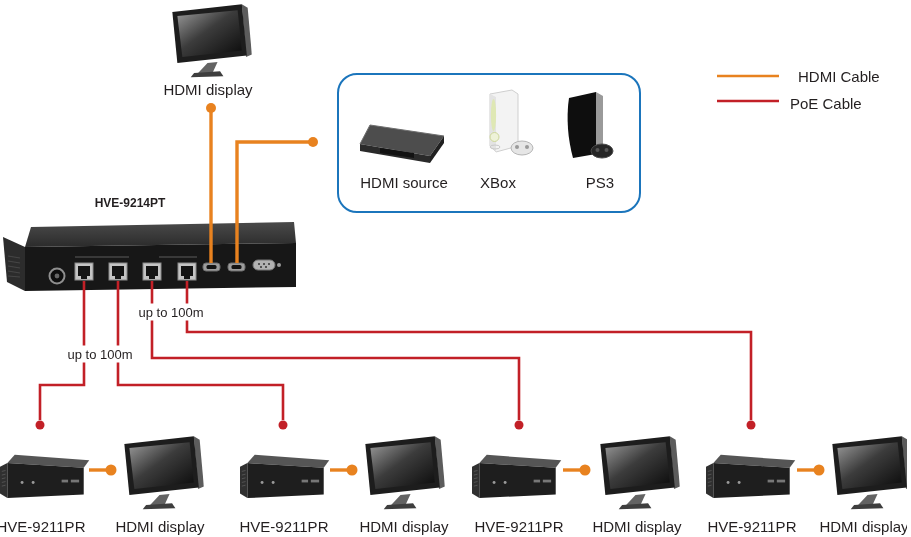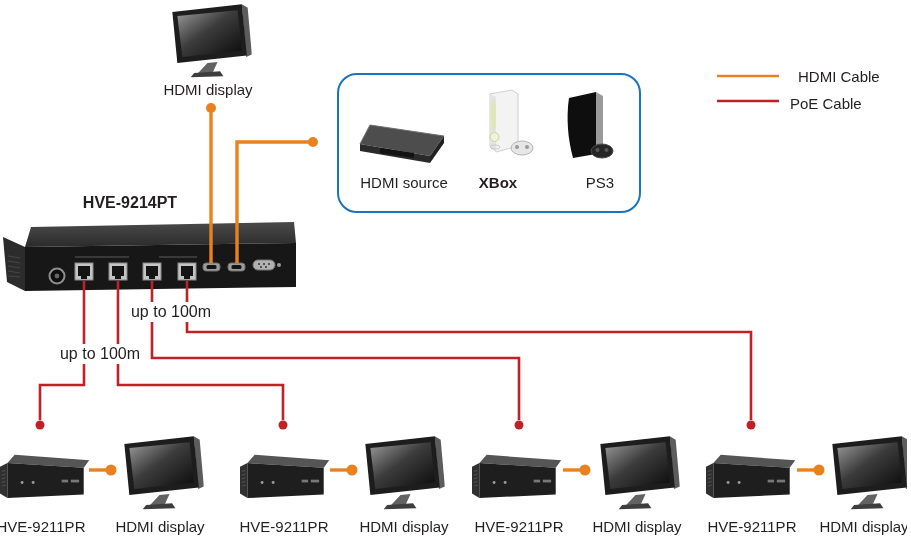--- a/index.html
+++ b/index.html
@@ -5,22 +5,22 @@
   html,body{margin:0;padding:0;background:#ffffff;}
   #stage{
     position:relative;width:907px;height:537px;background:#ffffff;overflow:hidden;
     font-family:"Liberation Sans",sans-serif;color:#231f20;
   }
   .dev{position:absolute;}
   .lbl{
     position:absolute;transform:translate(-50%,-50%);
     font-size:15px;line-height:1;white-space:nowrap;color:#231f20;z-index:30;
   }
-  .lbl.model{font-weight:bold;font-size:16px;}
-  .lbl.note{font-size:16px;background:#ffffff;padding:2px 3px;}
+  .lbl.model{font-weight:bold;font-size:12px;}
+  .lbl.note{font-size:13px;background:#ffffff;padding:2px 3px;}
   .lbl.legend-text{transform:translateY(-50%);}
   #source-group{
     position:absolute;left:337px;top:73px;width:300px;height:136px;
     border:2px solid #1b75bc;border-radius:20px;background:transparent;z-index:5;
   }
   #wires{position:absolute;left:0;top:0;z-index:20;pointer-events:none;}
   .dev svg{display:block;}
 </style>
 </head>
 <body>
@@ -90,21 +90,21 @@
   <div class="dev" style="left:558px;top:90px;">
     <svg width="56" height="72" viewBox="0 0 56 72">
       <polygon points="38,2 45,6 45,62 38,68" fill="#9a9a9a"></polygon>
       <path d="M11 8 C 8 28 10 50 15 68 L38 64 L38 2 Z" fill="#0e0e0e"></path>
       <ellipse cx="44" cy="61" rx="11" ry="7" fill="#262626" stroke="#4a4a4a" stroke-width="1"></ellipse>
       <circle cx="39.5" cy="60" r="2" fill="#555555"></circle>
       <circle cx="48.5" cy="60" r="2" fill="#555555"></circle>
     </svg>
   </div>
   <div class="lbl" style="left:404px;top:182px;">HDMI source</div>
-  <div class="lbl" style="left:498px;top:182px;font-weight:bold;">XBox</div>
+  <div class="lbl" style="left:498px;top:182px;">XBox</div>
   <div class="lbl" style="left:600px;top:182px;">PS3</div>
 
   <div class="lbl legend-text" style="left:798px;top:76px;">HDMI Cable</div>
   <div class="lbl legend-text" style="left:790px;top:103px;">PoE Cable</div>
 
   <div class="lbl model" style="left:130px;top:203px;">HVE-9214PT</div>
   <div class="dev" style="left:1px;top:216px;">
     <svg width="302" height="80" viewBox="0 0 302 80">
       <polygon points="30,11 293,6 295,27 24,31" fill="url(#topGrad)"></polygon>
       <polygon points="2,21 24,31 24,75 6,66" fill="#2c2c2c"></polygon>

